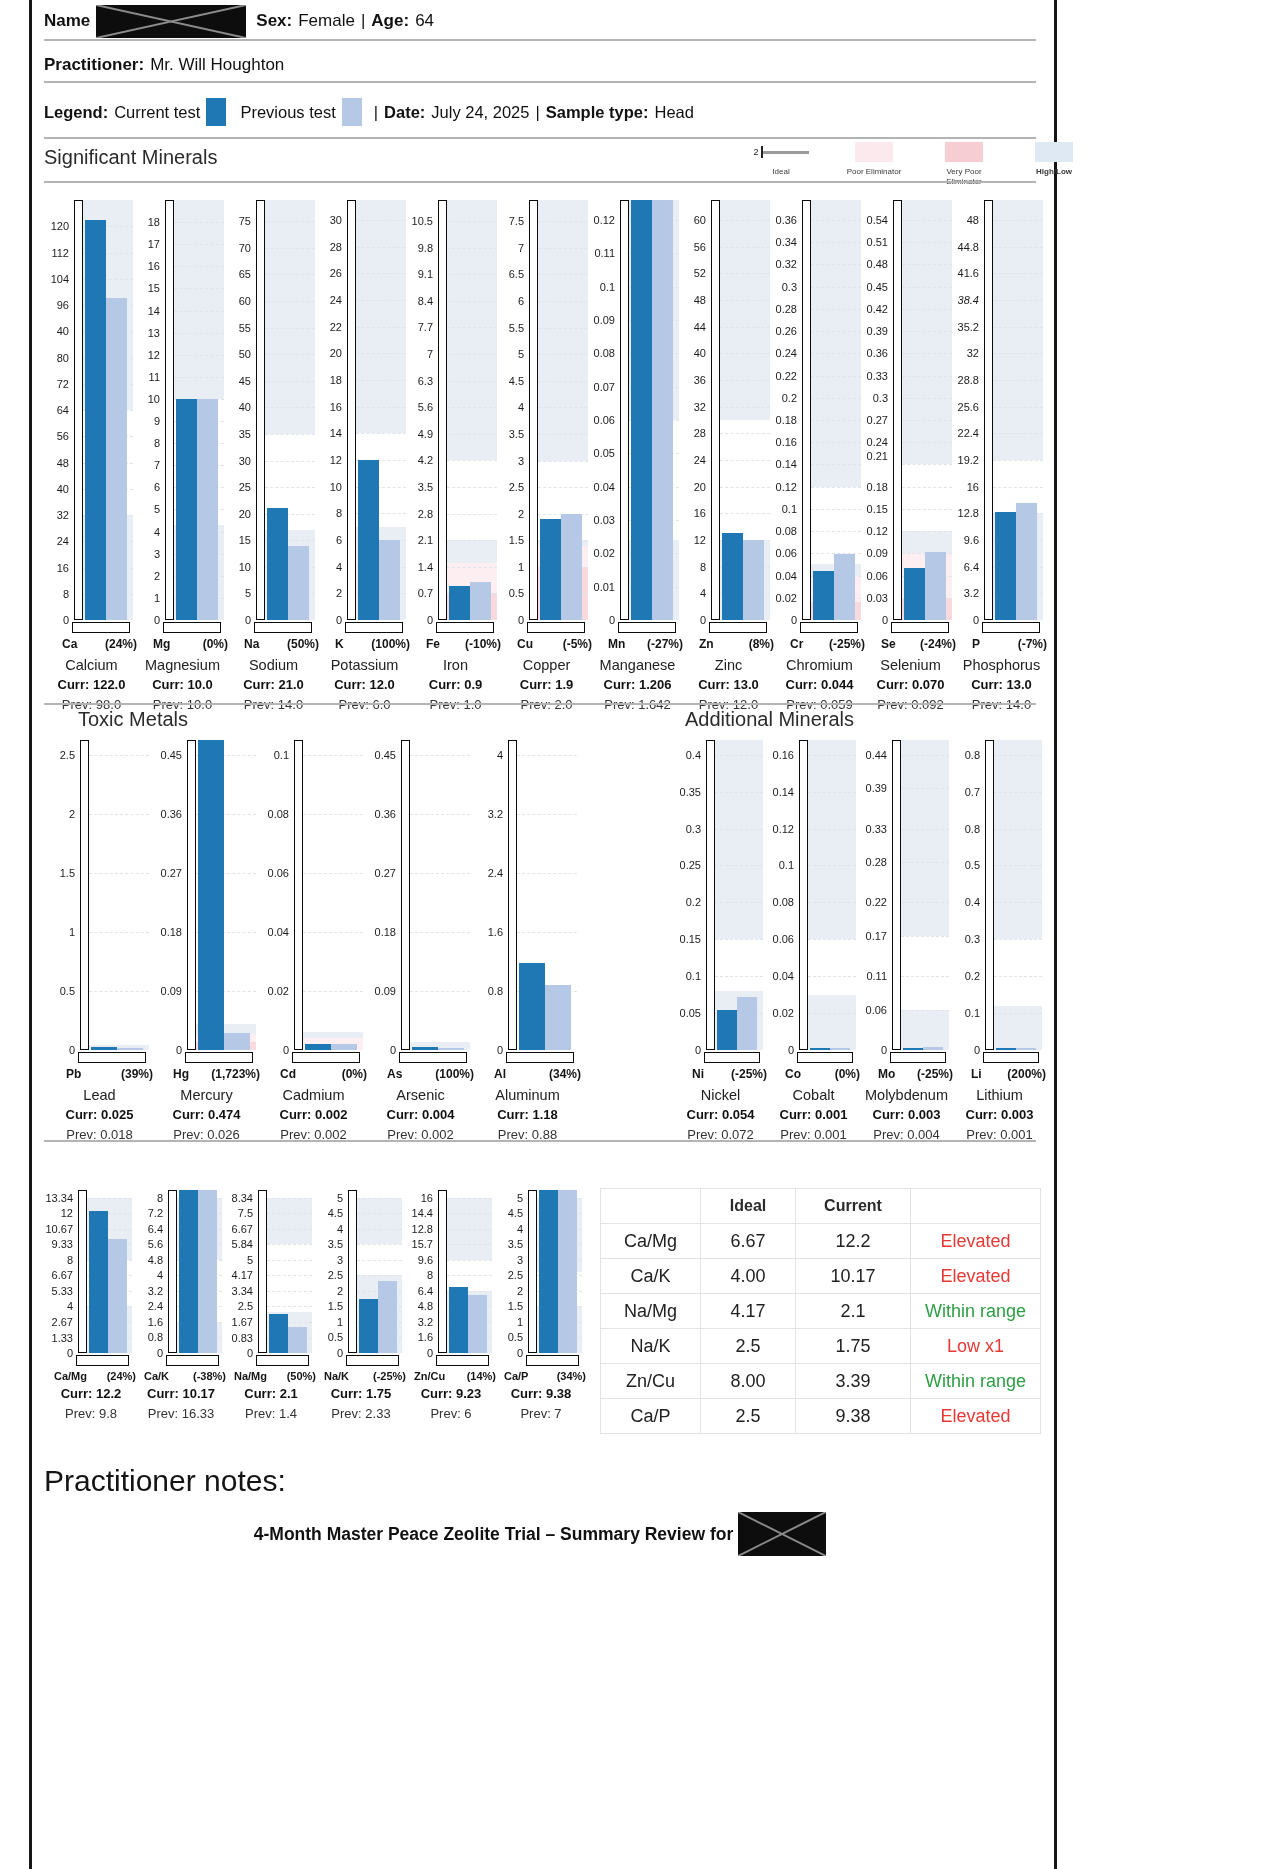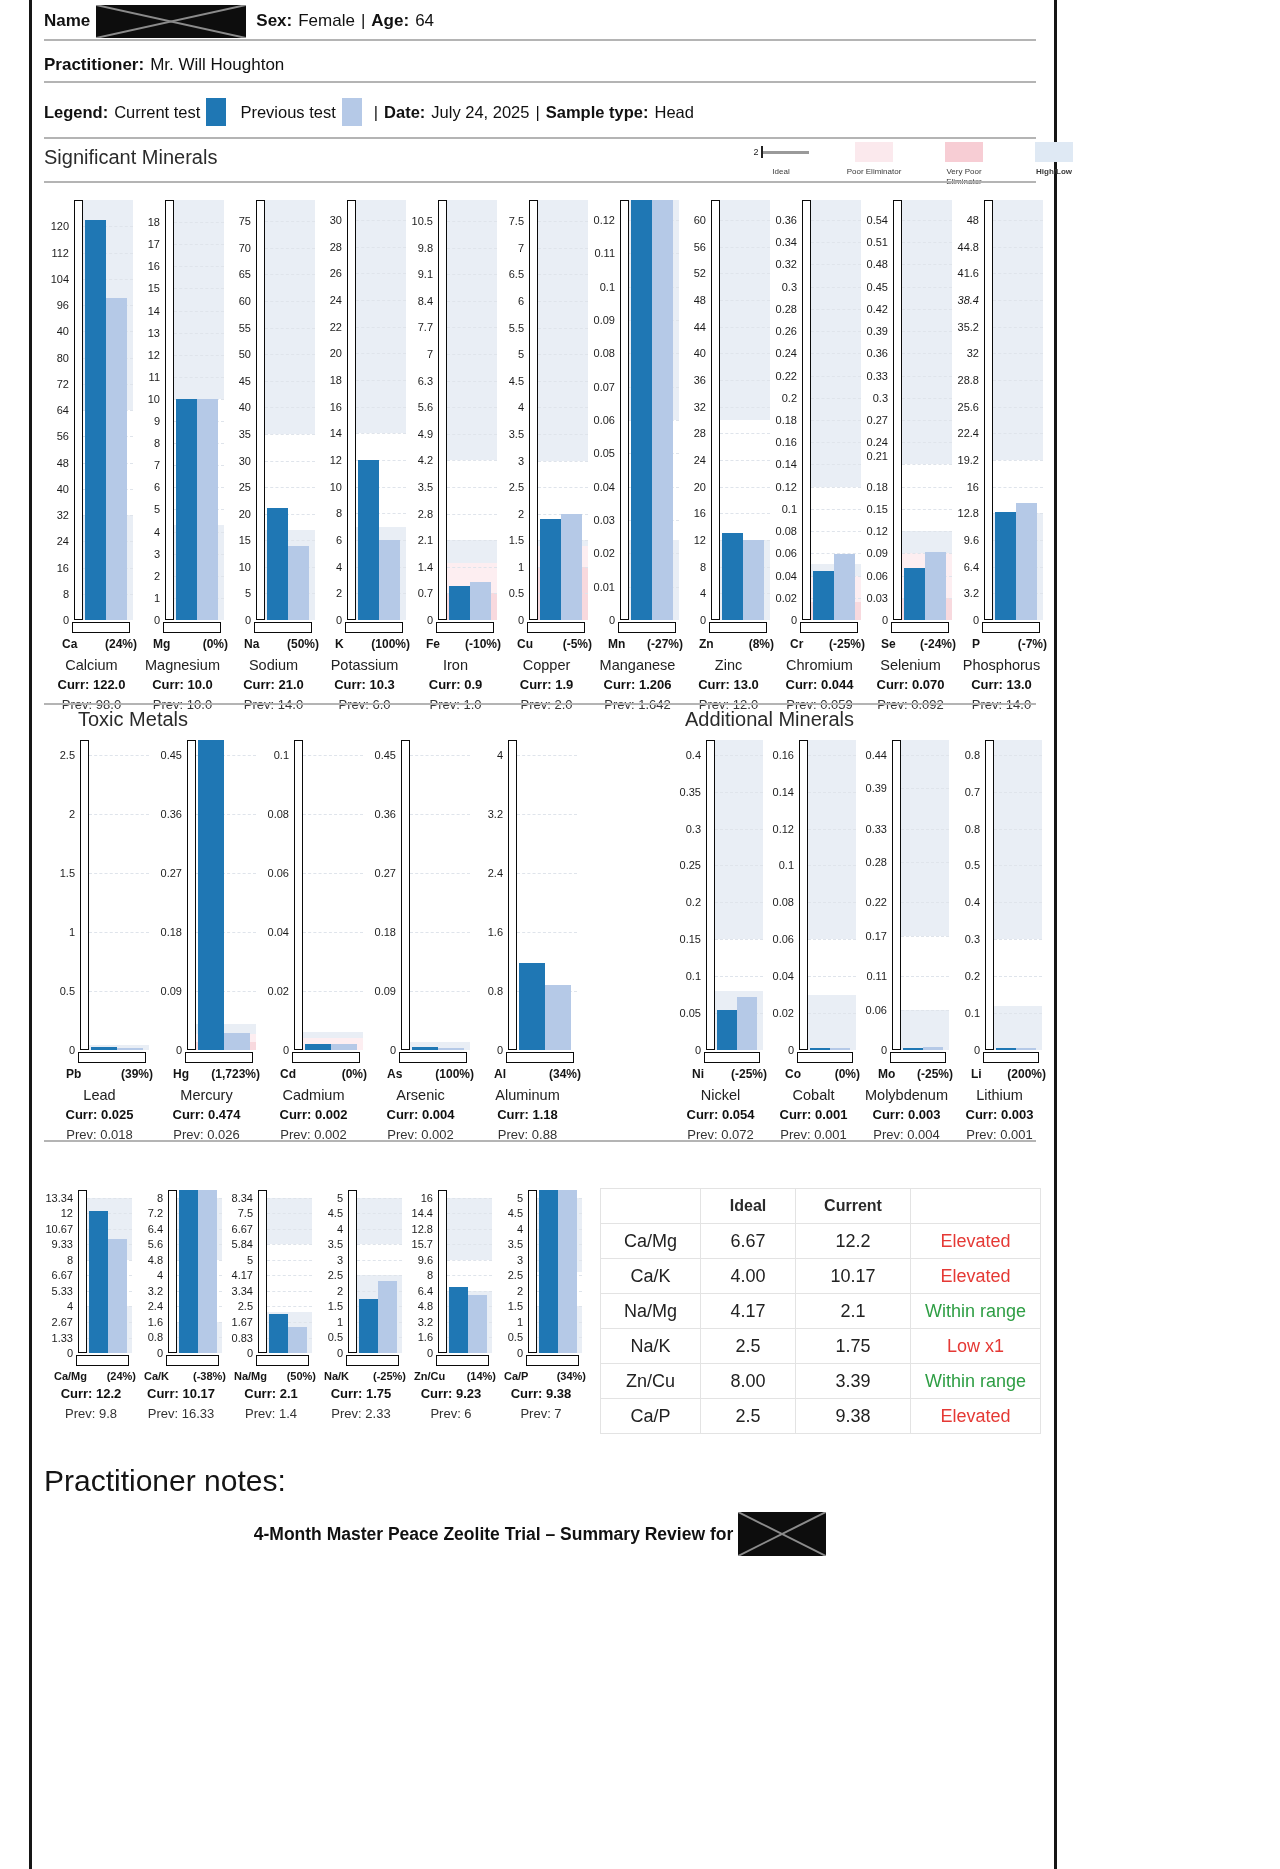--- a/index.html
+++ b/index.html
@@ -321,21 +321,21 @@
             <div class="bar" style="height: 160px; width: 21px; left: 2px; background: rgb(31, 119, 180);"></div>
             <div class="bar" style="height: 80px; width: 21px; left: 23px; background: rgb(181, 201, 231);"></div>
           </div>
         </div>
         <div class="bracket" style="margin-left: 26px; width: 58px;"></div>
         <div class="abbr-row" style="padding-left: 16px; font-size: 12px;">
           <span class="abbr">K</span>
           <span class="pct">(100%)</span>
         </div>
         <div class="cname">Potassium</div>
-        <div class="curr-label">Curr: 10.3</div>
+        <div class="curr-label">Curr: 12.0</div>
         <div class="prev-label">Prev: 6.0</div>
       </div>
       <div class="chart" style="width: 91px;">
         <div class="plotwrap" style="height: 420px;">
           <div class="ticks" style="width: 28px; height: 420px;">
             <span class="tick" style="top: 14.905px;">10.5</span>
             <span class="tick" style="top: 41.5113px;">9.8</span>
             <span class="tick" style="top: 68.1176px;">9.1</span>
             <span class="tick" style="top: 94.724px;">8.4</span>
             <span class="tick" style="top: 121.33px;">7.7</span>

